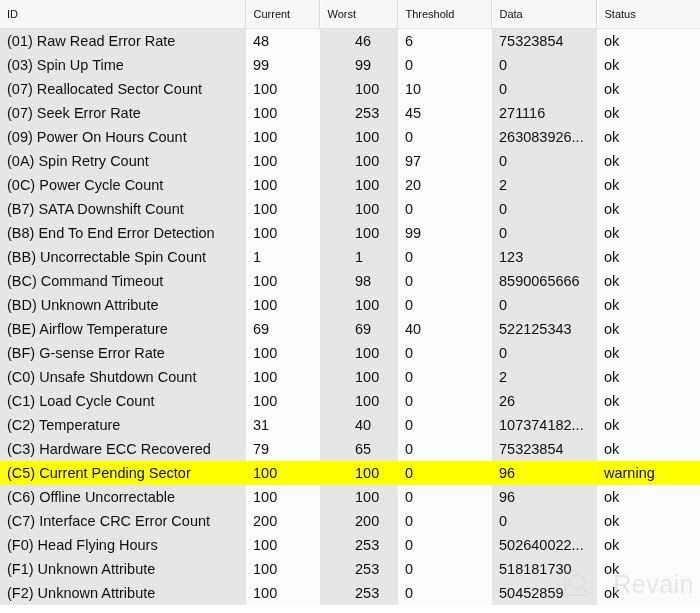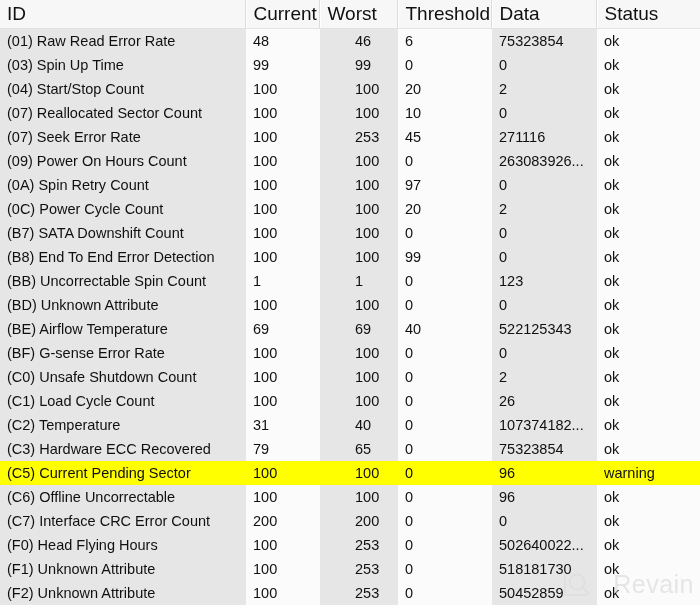--- a/index.html
+++ b/index.html
@@ -35,21 +35,21 @@
   thead tr {
     height: 28px;
   }
   thead th {
     background: #f7f7f7;
     font-weight: normal;
     text-align: left;
     padding: 0 0 0 7px;
     vertical-align: middle;
     color: #101010;
-    font-size: 19px;
+    font-size: 11px;
     border-bottom: 1px solid #e2e2e2;
     border-right: 1px solid #ffffff;
     box-shadow: inset -1px 0 0 #dcdcdc;
     height: 28px;
     white-space: nowrap;
     overflow: hidden;
   }
   thead th.last-head {
     box-shadow: none;
     border-right: none;
@@ -152,28 +152,20 @@
         </tr>
         <tr>
           <td class="col-id">(03) Spin Up Time</td>
           <td class="col-current">99</td>
           <td class="col-worst">99</td>
           <td class="col-thresh">0</td>
           <td class="col-data">0</td>
           <td class="col-status">ok</td>
         </tr>
         <tr>
-          <td class="col-id">(04) Start/Stop Count</td>
-          <td class="col-current">100</td>
-          <td class="col-worst">100</td>
-          <td class="col-thresh">20</td>
-          <td class="col-data">2</td>
-          <td class="col-status">ok</td>
-        </tr>
-        <tr>
           <td class="col-id">(07) Reallocated Sector Count</td>
           <td class="col-current">100</td>
           <td class="col-worst">100</td>
           <td class="col-thresh">10</td>
           <td class="col-data">0</td>
           <td class="col-status">ok</td>
         </tr>
         <tr>
           <td class="col-id">(07) Seek Error Rate</td>
           <td class="col-current">100</td>
@@ -221,20 +213,28 @@
           <td class="col-thresh">99</td>
           <td class="col-data">0</td>
           <td class="col-status">ok</td>
         </tr>
         <tr>
           <td class="col-id">(BB) Uncorrectable Spin Count</td>
           <td class="col-current">1</td>
           <td class="col-worst">1</td>
           <td class="col-thresh">0</td>
           <td class="col-data">123</td>
+          <td class="col-status">ok</td>
+        </tr>
+        <tr>
+          <td class="col-id">(BC) Command Timeout</td>
+          <td class="col-current">100</td>
+          <td class="col-worst">98</td>
+          <td class="col-thresh">0</td>
+          <td class="col-data">8590065666</td>
           <td class="col-status">ok</td>
         </tr>
         <tr>
           <td class="col-id">(BD) Unknown Attribute</td>
           <td class="col-current">100</td>
           <td class="col-worst">100</td>
           <td class="col-thresh">0</td>
           <td class="col-data">0</td>
           <td class="col-status">ok</td>
         </tr>

